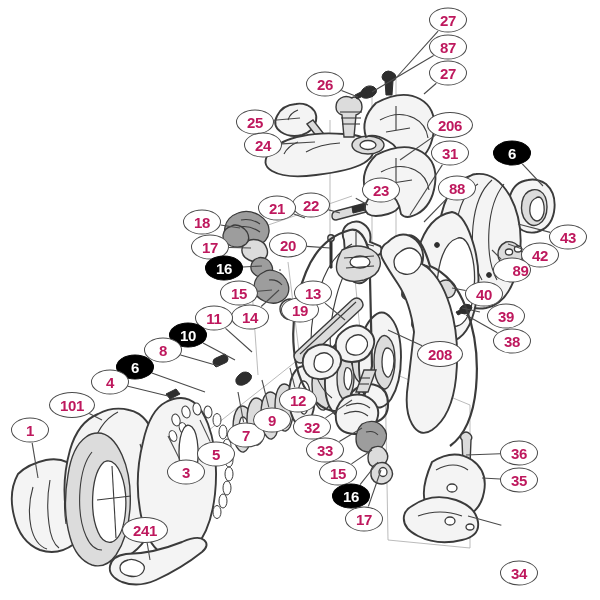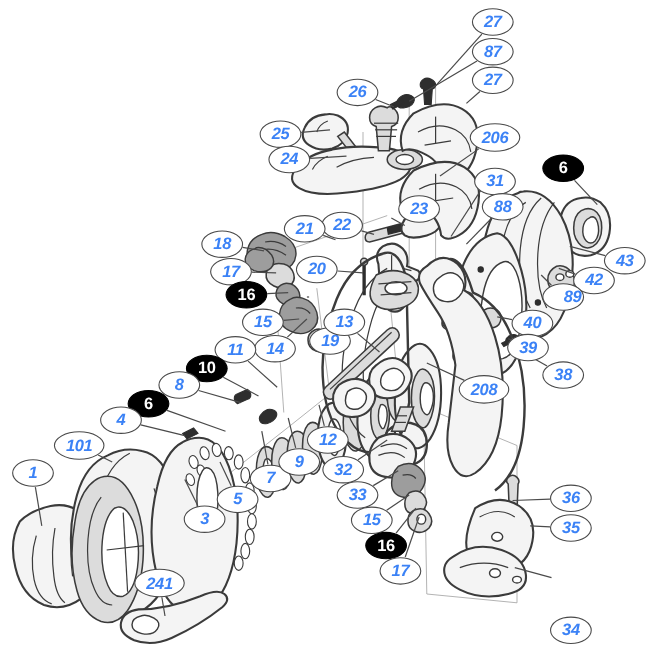--- a/index.html
+++ b/index.html
@@ -37,22 +37,21 @@
     justify-content: center;
     border-radius: 50%;
     box-sizing: border-box;
     font-weight: bold;
     letter-spacing: -0.3px;
     user-select: none;
   }
   .callout.light {
     background: #ffffff;
     border: 1.4px solid #4a4a4a;
-    color: #3b82f6;
-    font-style: italic;
+    color: #be185d;
   }
   .callout.dark {
     background: #000000;
     border: 1.4px solid #000000;
     color: #ffffff;
   }
   .callout.w2 { width: 38px; height: 25px; font-size: 15px; }
   .callout.w3 { width: 46px; height: 26px; font-size: 15px; }
 </style>
 </head>
@@ -372,28 +371,28 @@
   </svg>
 
   <div id="callout-layer">
       <div class="callout light w2" style="left: 448px; top: 20px;">27</div>
       <div class="callout light w2" style="left: 448px; top: 47px;">87</div>
       <div class="callout light w2" style="left: 448px; top: 73px;">27</div>
       <div class="callout light w2" style="left: 325px; top: 84px;">26</div>
       <div class="callout light w2" style="left: 255px; top: 122px;">25</div>
       <div class="callout light w2" style="left: 263px; top: 145px;">24</div>
       <div class="callout light w3" style="left: 450px; top: 125px;">206</div>
-      <div class="callout light w2" style="left: 450px; top: 153px; margin-top: 12px;">31</div>
+      <div class="callout light w2" style="left: 450px; top: 153px;">31</div>
       <div class="callout dark w2" style="left: 512px; top: 153px;">6</div>
       <div class="callout light w2" style="left: 457px; top: 188px;">88</div>
       <div class="callout light w2" style="left: 568px; top: 237px;">43</div>
       <div class="callout light w2" style="left: 540px; top: 255px;">42</div>
       <div class="callout light w2" style="left: 512px; top: 270px; padding-left: 17px;">89</div>
       <div class="callout light w2" style="left: 484px; top: 294px;">40</div>
-      <div class="callout light w2" style="left: 480px; top: 316px;">39</div>
+      <div class="callout light w2" style="left: 506px; top: 316px;">39</div>
       <div class="callout light w2" style="left: 512px; top: 341px;">38</div>
       <div class="callout light w2" style="left: 341px; top: 190px; margin-left: 40px;">23</div>
       <div class="callout light w2" style="left: 311px; top: 205px;">22</div>
       <div class="callout light w2" style="left: 277px; top: 208px;">21</div>
       <div class="callout light w2" style="left: 202px; top: 222px;">18</div>
       <div class="callout light w2" style="left: 210px; top: 247px;">17</div>
       <div class="callout light w2" style="left: 288px; top: 245px;">20</div>
       <div class="callout dark w2" style="left: 224px; top: 268px;">16</div>
       <div class="callout light w2" style="left: 300px; top: 270px; margin-top: 40px;">19</div>
       <div class="callout light w2" style="left: 239px; top: 293px;">15</div>

